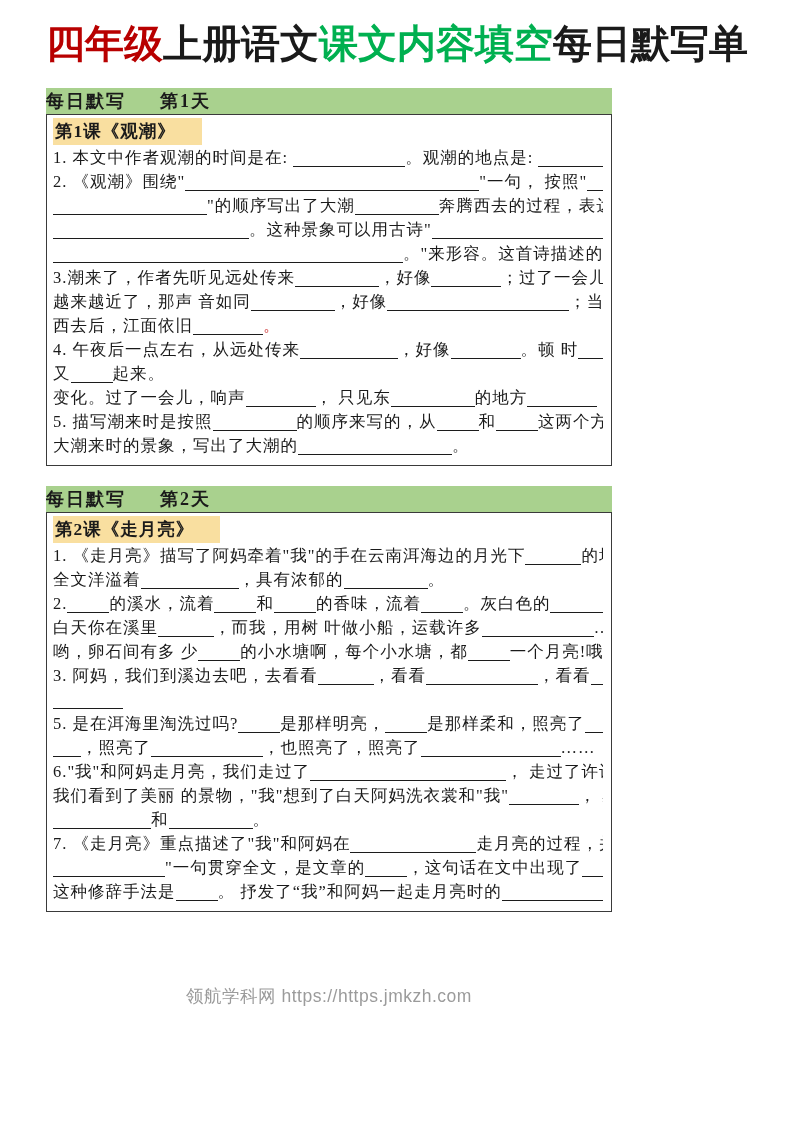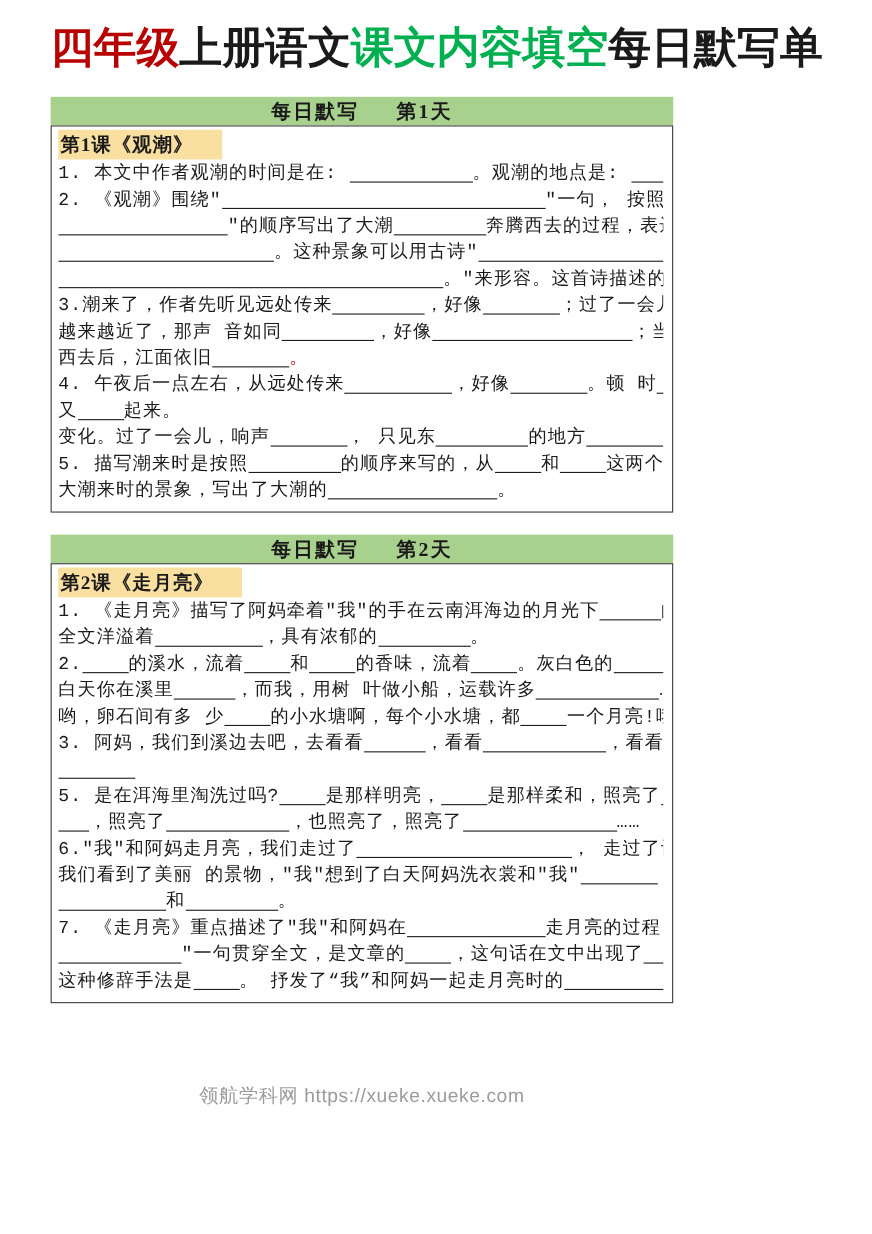--- a/index.html
+++ b/index.html
@@ -14,30 +14,30 @@
   }
   .page{width:658px;height:1122px;padding:20px 46px 0 46px;}
   .main-title{
     text-align:center;font-family:"Liberation Sans","DejaVu Sans",sans-serif;
     font-weight:bold;font-size:39px;line-height:48px;margin:0 0 20px 0;white-space:nowrap;
   }
   .t-red{color:var(--title-red);}
   .t-green{color:var(--title-green);}
   .section{margin-bottom:20px;}
   .banner{
-    background:var(--banner-green);text-align:center;font-size:18px;font-weight:bold;
+    background:var(--banner-green);text-align:left;font-size:18px;font-weight:bold;
     height:26px;line-height:26px;letter-spacing:2px;
   }
   .banner .day{margin-left:34px;}
   .lesson-box{border:1.5px solid #3a3a3a;padding:3px 8px 7px 6px;background:#fff;}
   .lesson-title{
     display:inline-block;background:var(--lesson-highlight);
     font-size:17.5px;font-weight:bold;padding:1px 26px 2px 2px;margin-bottom:1px;letter-spacing:1px;
   }
-  .item{margin:0;font-family:Liberation Mono, monospace;}
+  .item{margin:0;}
   .line{
     font-size:16.5px;line-height:24px;letter-spacing:1px;white-space:nowrap;overflow:hidden;
   }
   .blank{
     display:inline-block;height:4px;border-bottom:1.4px solid #1c1c1c;vertical-align:-4px;
   }
   .red-tail{color:var(--red-mark);}
   .footer{
     margin-top:72px;text-align:center;color:var(--footer-gray);
     font-family:"Liberation Sans","DejaVu Sans",sans-serif;font-size:17.5px;letter-spacing:0.5px;
@@ -119,16 +119,16 @@
             <div class="line">7. 《走月亮》重点描述了"我"和阿妈在<span class="blank" style="width: 126px;"></span>走月亮的过程，并通过"</div>
             <div class="line"><span class="blank" style="width: 112px;"></span>"一句贯穿全文，是文章的<span class="blank" style="width: 42px;"></span>，这句话在文中出现了<span class="blank" style="width: 42px;"></span>，</div>
             <div class="line">这种修辞手法是<span class="blank" style="width: 42px;"></span>。 抒发了“我”和阿妈一起走月亮时的<span class="blank" style="width: 112px;"></span>的心情。</div>
           </div>
         </div>
     </div>
   </div>
 
   <div class="footer">
     <span>领航学科网</span>
-    <span>https://xueke.xueke.com</span>
+    <span>https://https.jmkzh.com</span>
   </div>
 
 </div>
 
 </body></html>

